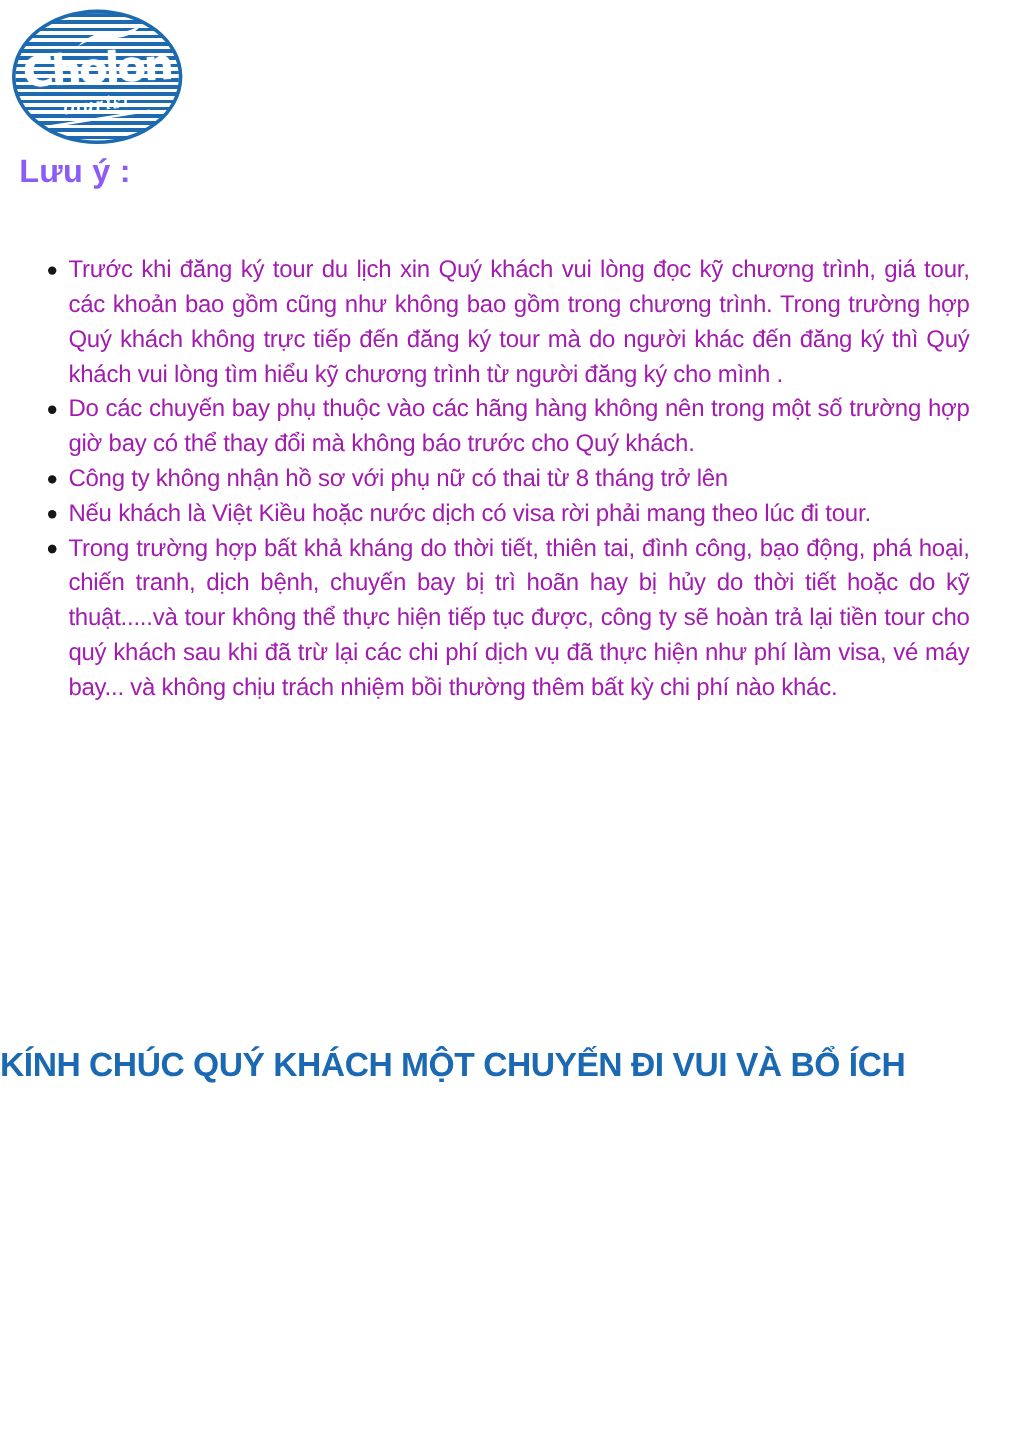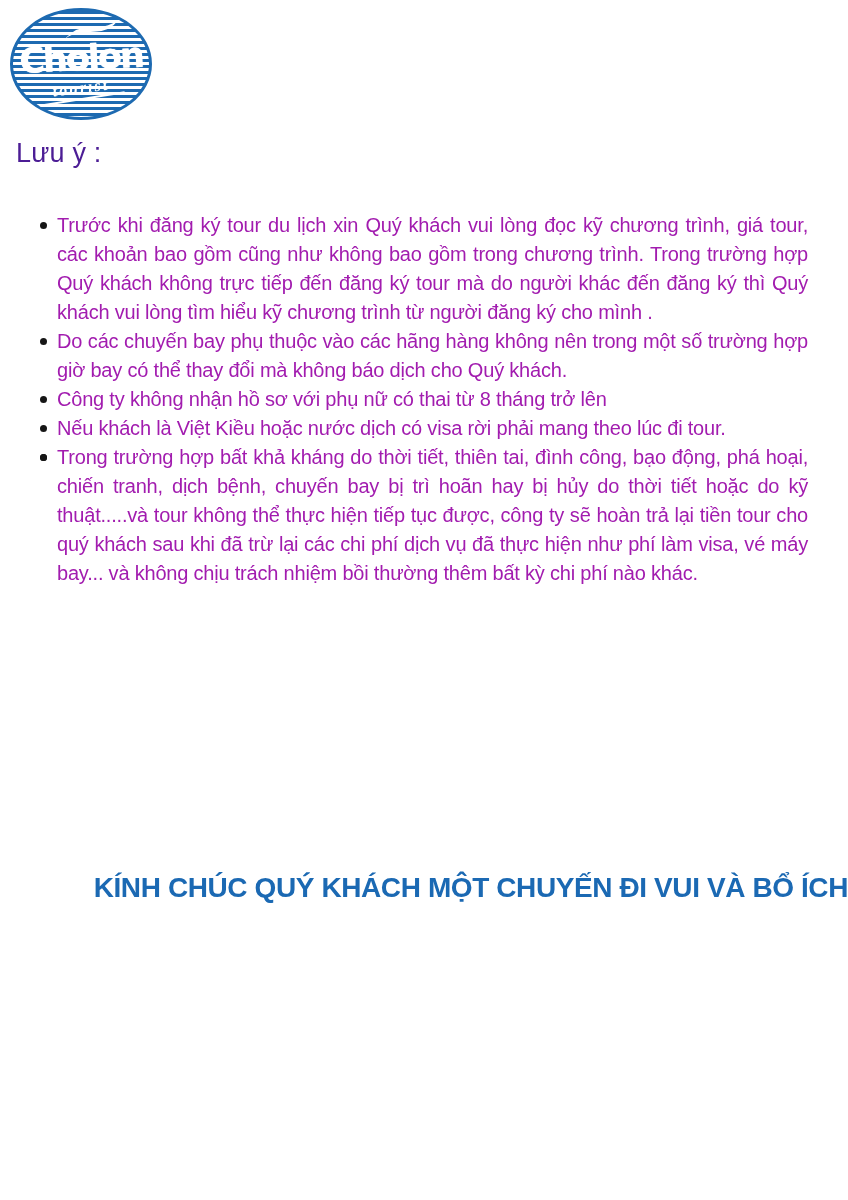--- a/index.html
+++ b/index.html
@@ -69,25 +69,25 @@
     display: block;
     width: 86px; height: 2px;
     background: #ffffff;
     margin: 1px auto 0 auto;
     transform: rotate(-2deg);
   }
 
   
   .notes-heading {
     position: absolute;
-    left: 16px; top: 138px;
+    left: 16px; top: 128px;
     margin: 0;
     font-size: 27px;
-    font-weight: normal;
-    color: #4c1d95;
+    font-weight: bold;
+    color: #8b5cf6;
     letter-spacing: 0.2px;
   }
 
   
   .notes-list {
     position: absolute;
     left: 40px; top: 211px;
     width: 768px;
     margin: 0; padding: 0;
     list-style: none;
@@ -108,21 +108,21 @@
     border-radius: 50%;
     background: #161616;
   }
 
   
   .closing {
     position: absolute;
     left: 0; top: 872px;
     width: 848px;
     margin: 0;
-    text-align: right;
+    text-align: left;
     font-size: 28px;
     font-weight: bold;
     letter-spacing: -0.4px;
     color: #1b69b3;
     white-space: nowrap;
   }
 </style>
 </head>
 <body>
 
@@ -136,21 +136,21 @@
       </svg>
     </div>
     <div class="logo-brand">Cholon</div>
     <div class="logo-sub">tourist</div>
   </div>
 
   <h2 class="notes-heading">Lưu ý :</h2>
 
   <ul class="notes-list" id="notes-list">
       <li><span class="dot"></span><span>Trước khi đăng ký tour du lịch xin Quý khách vui lòng đọc kỹ chương trình, giá tour, các khoản bao gồm cũng như không bao gồm trong chương trình. Trong trường hợp Quý khách không trực tiếp đến đăng ký tour mà do người khác đến đăng ký thì Quý khách vui lòng tìm hiểu kỹ chương trình từ người đăng ký cho mình .</span></li>
-      <li><span class="dot"></span><span>Do các chuyến bay phụ thuộc vào các hãng hàng không nên trong một số trường hợp giờ bay có thể thay đổi mà không báo dịch cho Quý khách.</span></li>
+      <li><span class="dot"></span><span>Do các chuyến bay phụ thuộc vào các hãng hàng không nên trong một số trường hợp giờ bay có thể thay đổi mà không báo trước cho Quý khách.</span></li>
       <li><span class="dot"></span><span>Công ty không nhận hồ sơ với phụ nữ có thai từ 8 tháng trở lên</span></li>
       <li><span class="dot"></span><span>Nếu khách là Việt Kiều hoặc nước dịch có visa rời phải mang theo lúc đi tour.</span></li>
       <li><span class="dot"></span></li>
       <li><span class="dot"></span><span>Trong trường hợp bất khả kháng do thời tiết, thiên tai, đình công, bạo động, phá hoại, chiến tranh, dịch bệnh, chuyến bay bị trì hoãn hay bị hủy do thời tiết hoặc do kỹ thuật.....và tour không thể thực hiện tiếp tục được, công ty sẽ hoàn trả lại tiền tour cho quý khách sau khi đã trừ lại các chi phí dịch vụ đã thực hiện như phí làm visa, vé máy bay... và không chịu trách nhiệm bồi thường thêm bất kỳ chi phí nào khác.</span></li>
     </ul>
 
   <h1 class="closing">KÍNH CHÚC QUÝ KHÁCH MỘT CHUYẾN ĐI VUI VÀ BỔ ÍCH</h1>
 
 </div>
 

